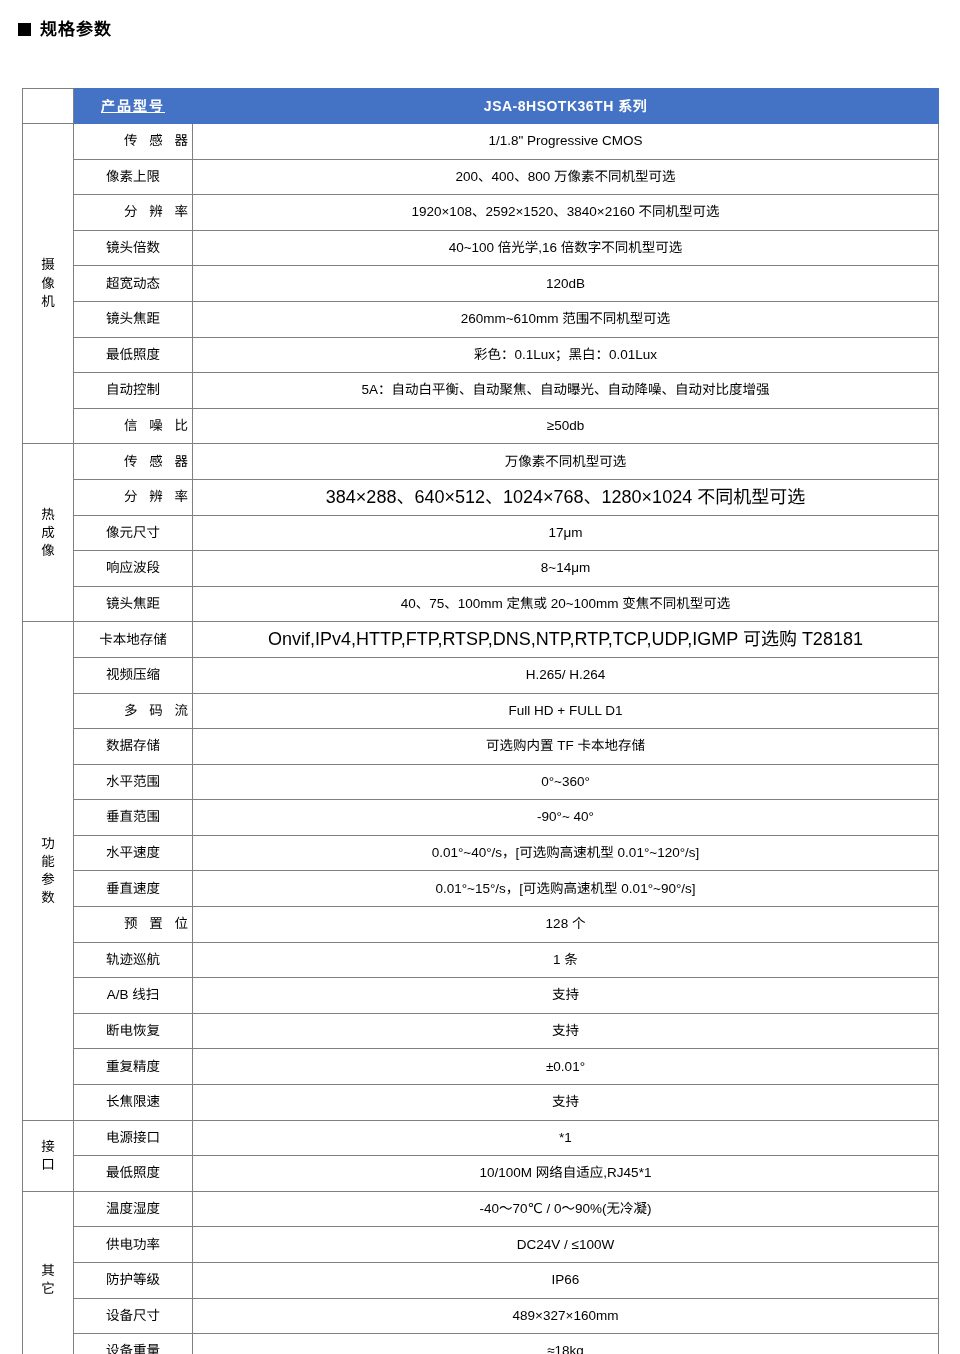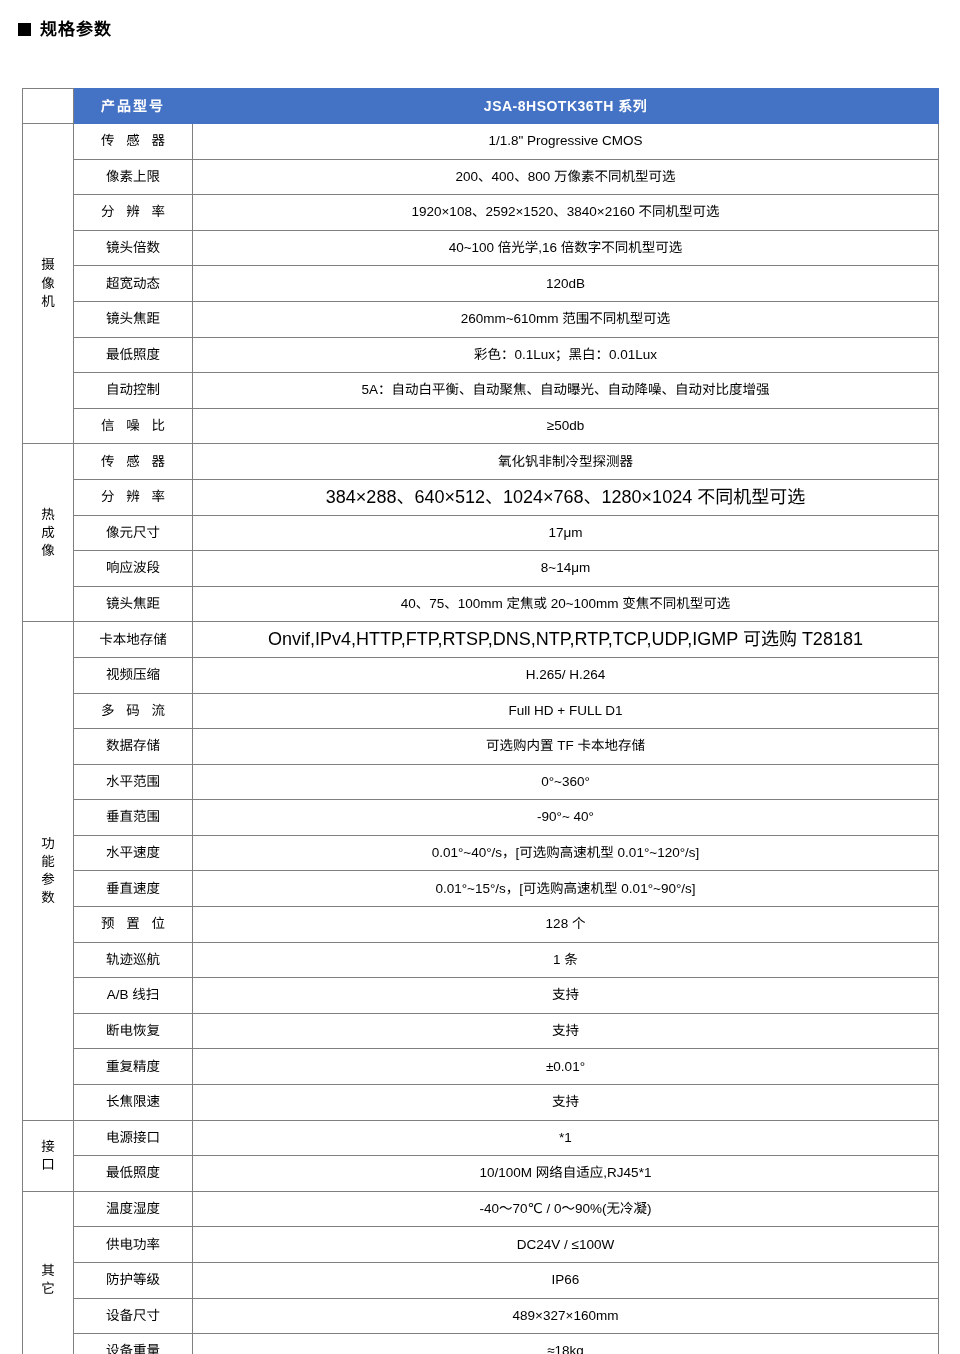--- a/index.html
+++ b/index.html
@@ -85,39 +85,41 @@
     font-size: 14px;
     letter-spacing: 0.5px;
     border-color: #4472C4;
   }
   tr.head-row th.head-blank {
     background: #ffffff;
     border-color: #808080;
   }
   tr.head-row th.head-model-label {
     letter-spacing: 2px;
+    text-decoration: underline;
   }
 
   
   tr.spec-row > td {
     height: 34.6px;
   }
   td.cat-cell {
     font-size: 14px;
     letter-spacing: 0;
     line-height: 1.95;
     color: #000000;
   }
   td.label-cell {
     font-size: 13.5px;
     color: #000000;
   }
   td.label-cell.spaced {
     letter-spacing: 4px;
     text-indent: 4px;
+    text-align: right;
   }
   td.value-cell {
     font-size: 13.5px;
     color: #000000;
   }
   td.value-cell.small {
     font-size: 18px;
   }
 </style>
 </head>
@@ -182,21 +184,21 @@
           </tr>
           <tr class="spec-row">
             <td class="label-cell spaced">信 噪 比</td>
             <td class="value-cell">≥50db</td>
           </tr>
           <tr class="spec-row">
             <td class="cat-cell" rowspan="5" style="white-space: pre-line;">热
 成
 像</td>
             <td class="label-cell spaced">传 感 器</td>
-            <td class="value-cell">氧化钒非制冷型探测器</td>
+            <td class="value-cell">万像素不同机型可选</td>
           </tr>
           <tr class="spec-row">
             <td class="label-cell spaced">分 辨 率</td>
             <td class="value-cell small">384×288、640×512、1024×768、1280×1024 不同机型可选</td>
           </tr>
           <tr class="spec-row">
             <td class="label-cell">像元尺寸</td>
             <td class="value-cell">17μm</td>
           </tr>
           <tr class="spec-row">

